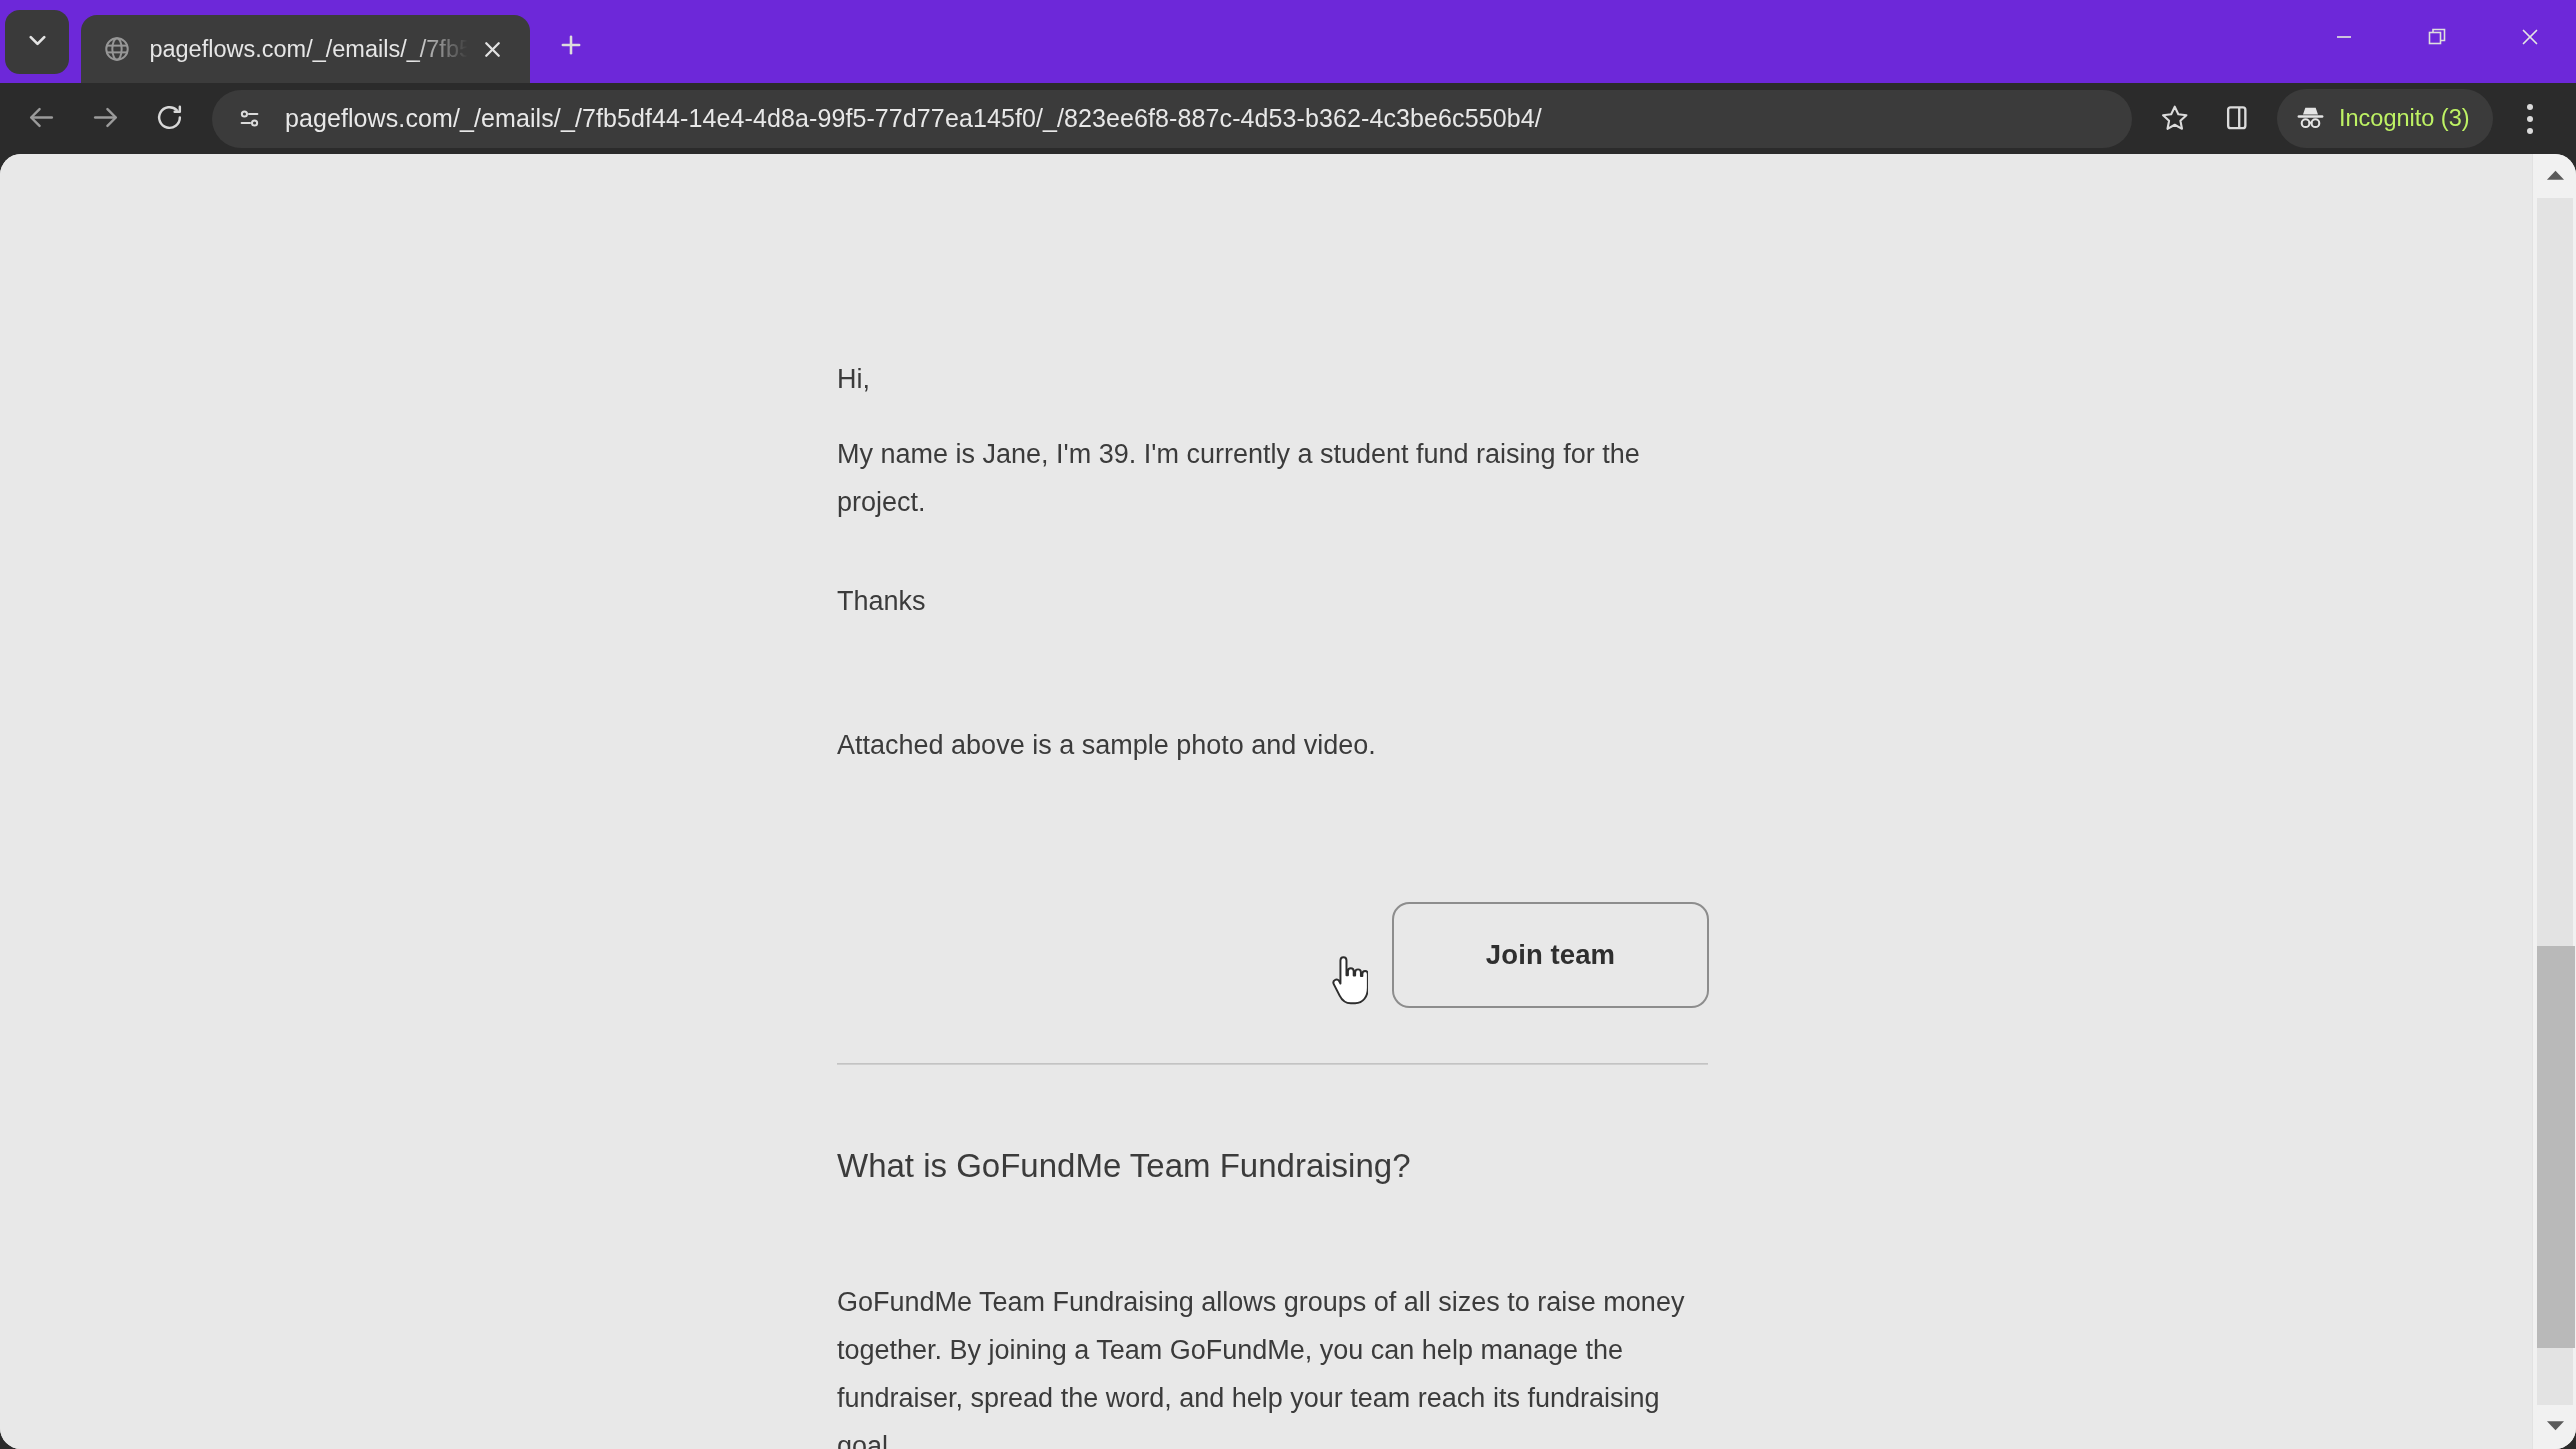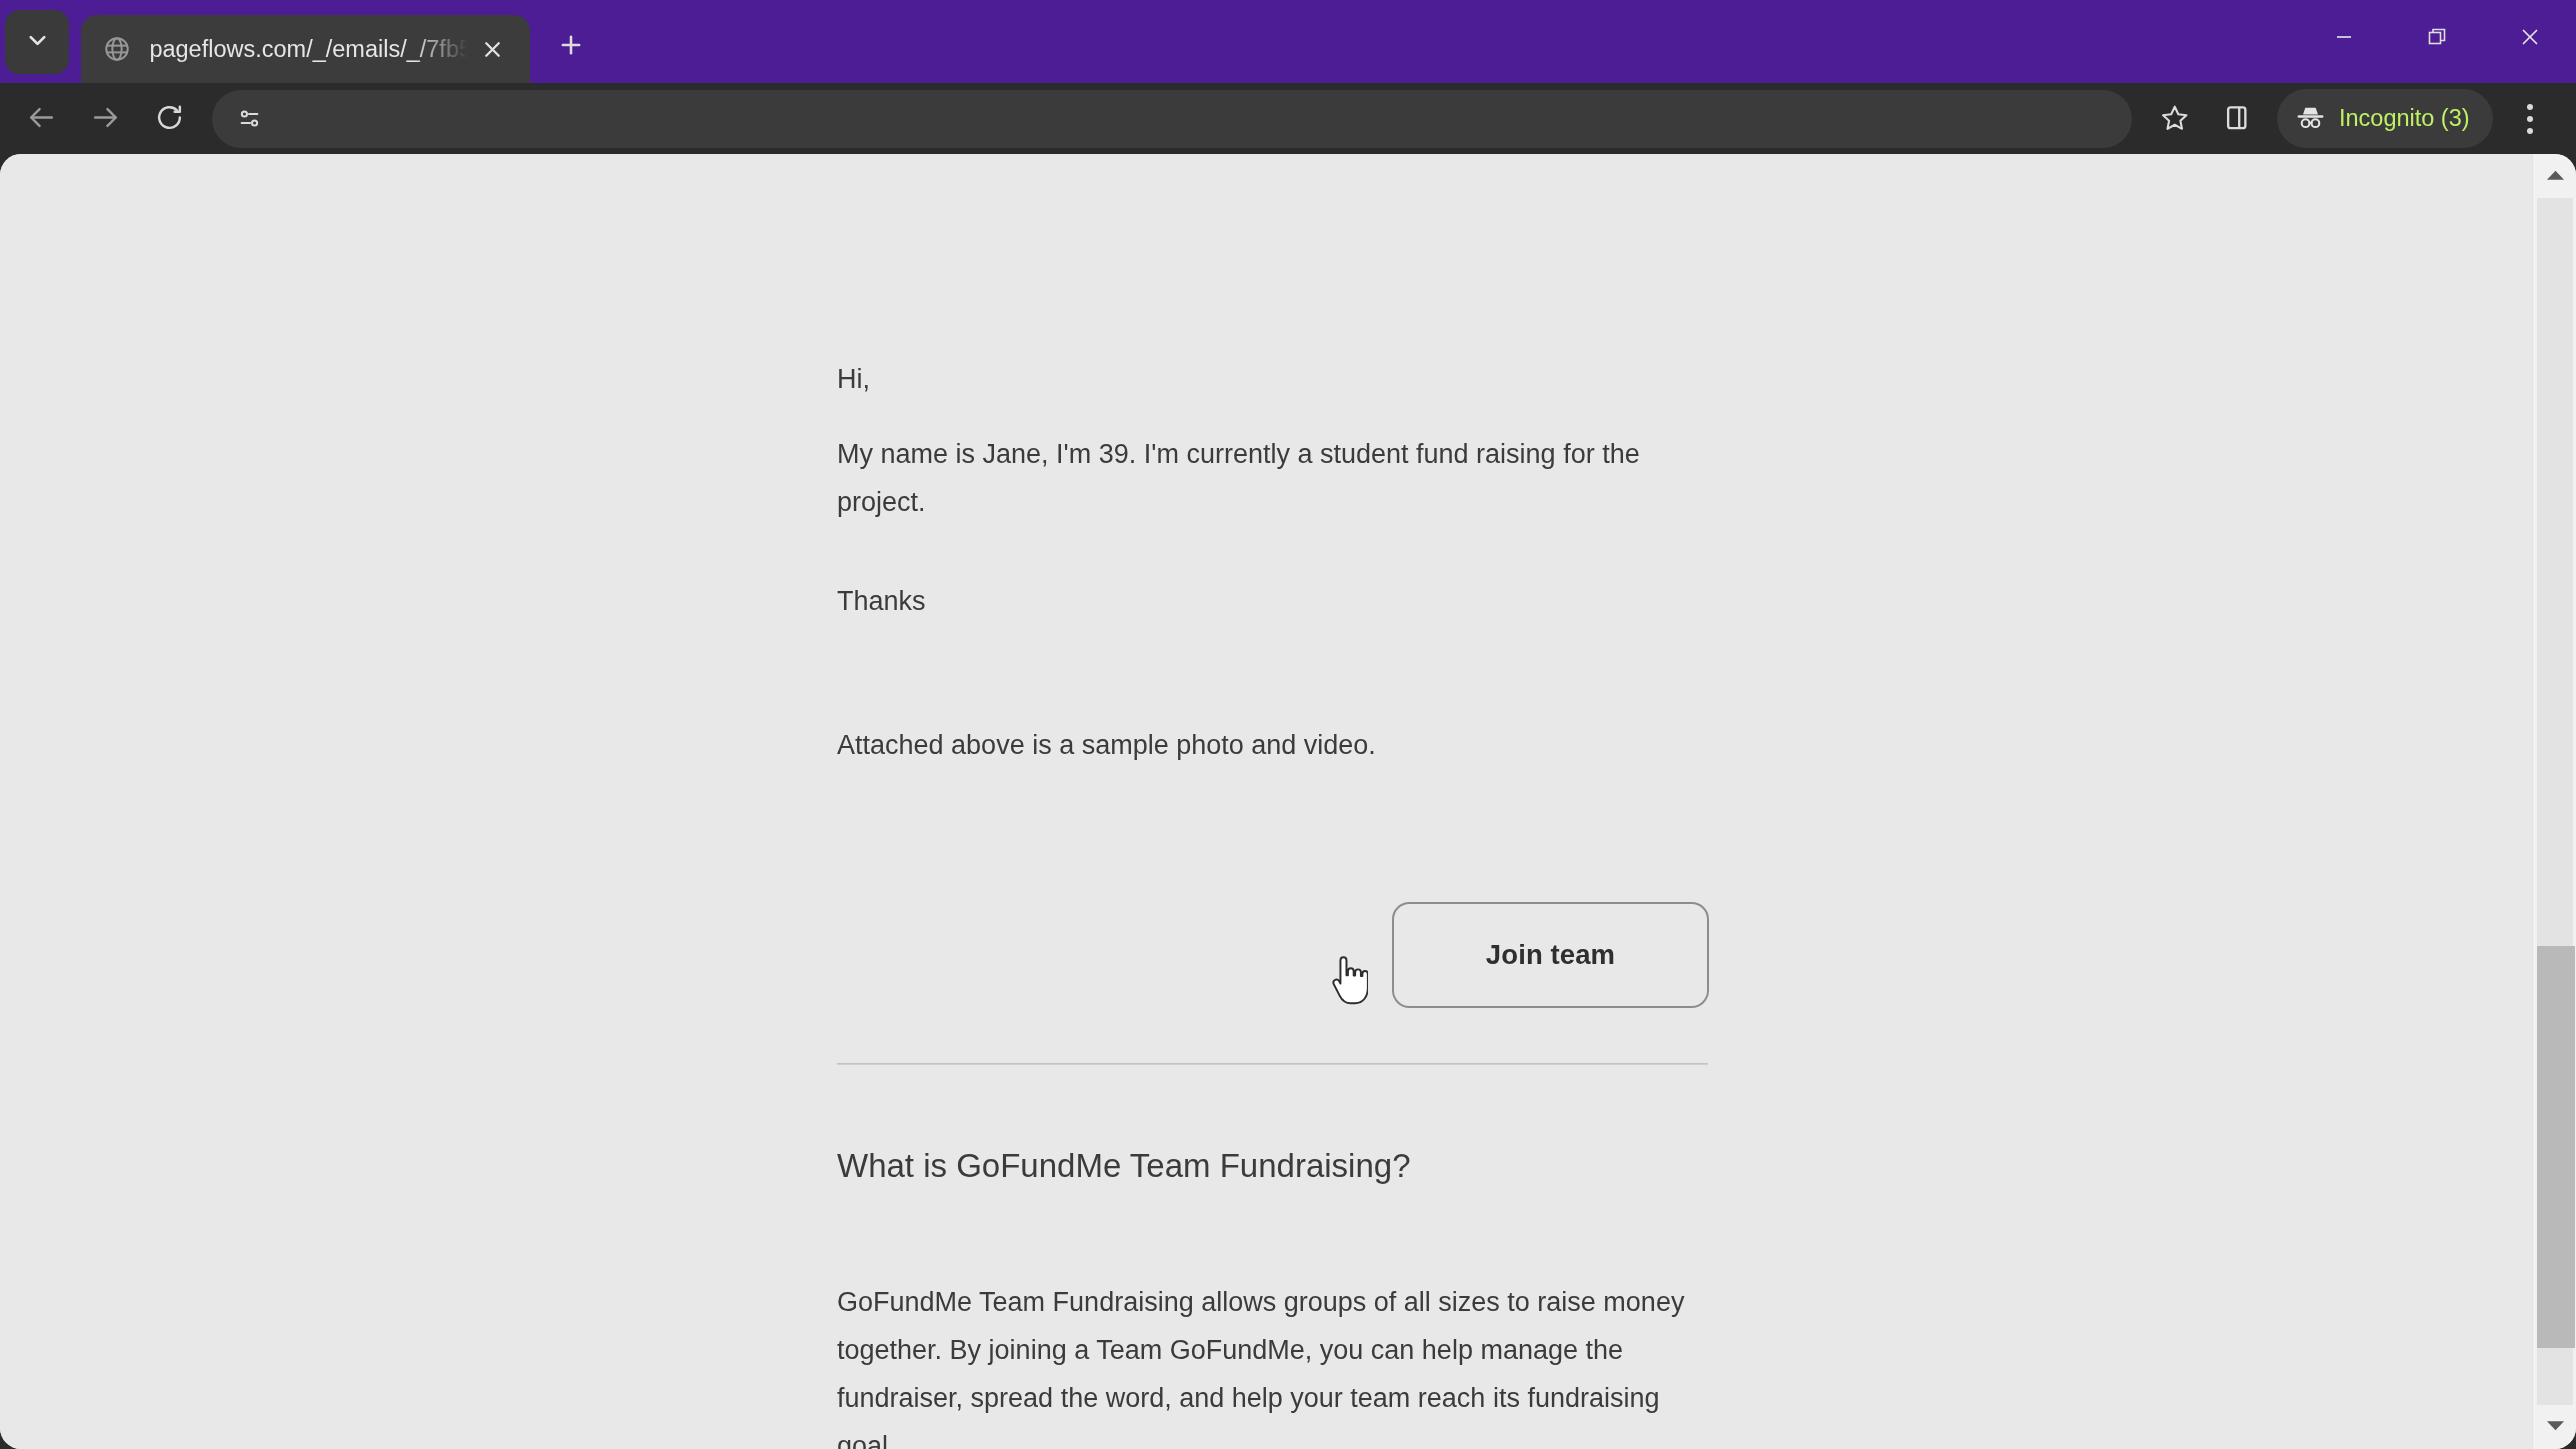--- a/index.html
+++ b/index.html
@@ -13,21 +13,21 @@
   
   #browser {
     width: 2576px; height: 1449px;
     display: flex; flex-direction: column;
     background: #2b2b2b;
   }
 
   
   .tabstrip {
     height: 83px;
-    background: #4c1d95;
+    background: #6d28d9;
     display: flex;
     align-items: flex-end;
     position: relative;
     flex: none;
   }
   .tabsearch {
     width: 64px; height: 64px;
     margin-left: 5.4px; margin-bottom: 9.4px;
     border-radius: 14.8px;
     background: #3a3a3a;
@@ -377,20 +377,21 @@
 
     <div class="omnibox">
       <span class="omni-icon">
         <svg viewBox="0 0 24 24" fill="none" stroke="#dcdcdc" stroke-width="1.8" stroke-linecap="round">
           <circle cx="7.5" cy="8" r="2.3"></circle>
           <line x1="11.5" y1="8" x2="19" y2="8"></line>
           <circle cx="16.5" cy="16" r="2.3"></circle>
           <line x1="12.5" y1="16" x2="5" y2="16"></line>
         </svg>
       </span>
+      <span class="omni-url">pageflows.com/_/emails/_/7fb5df44-14e4-4d8a-99f5-77d77ea145f0/_/823ee6f8-887c-4d53-b362-4c3be6c550b4/</span>
     </div>
 
     <div class="tbbtn">
       <span>
         <svg viewBox="0 0 24 24" fill="none" stroke="#dcdcdc" stroke-width="1.7" stroke-linejoin="round">
           <polygon points="12 3 14.9 9.1 21.5 9.9 16.6 14.4 17.9 21 12 17.7 6.1 21 7.4 14.4 2.5 9.9 9.1 9.1"></polygon>
         </svg>
       </span>
     </div>
 

